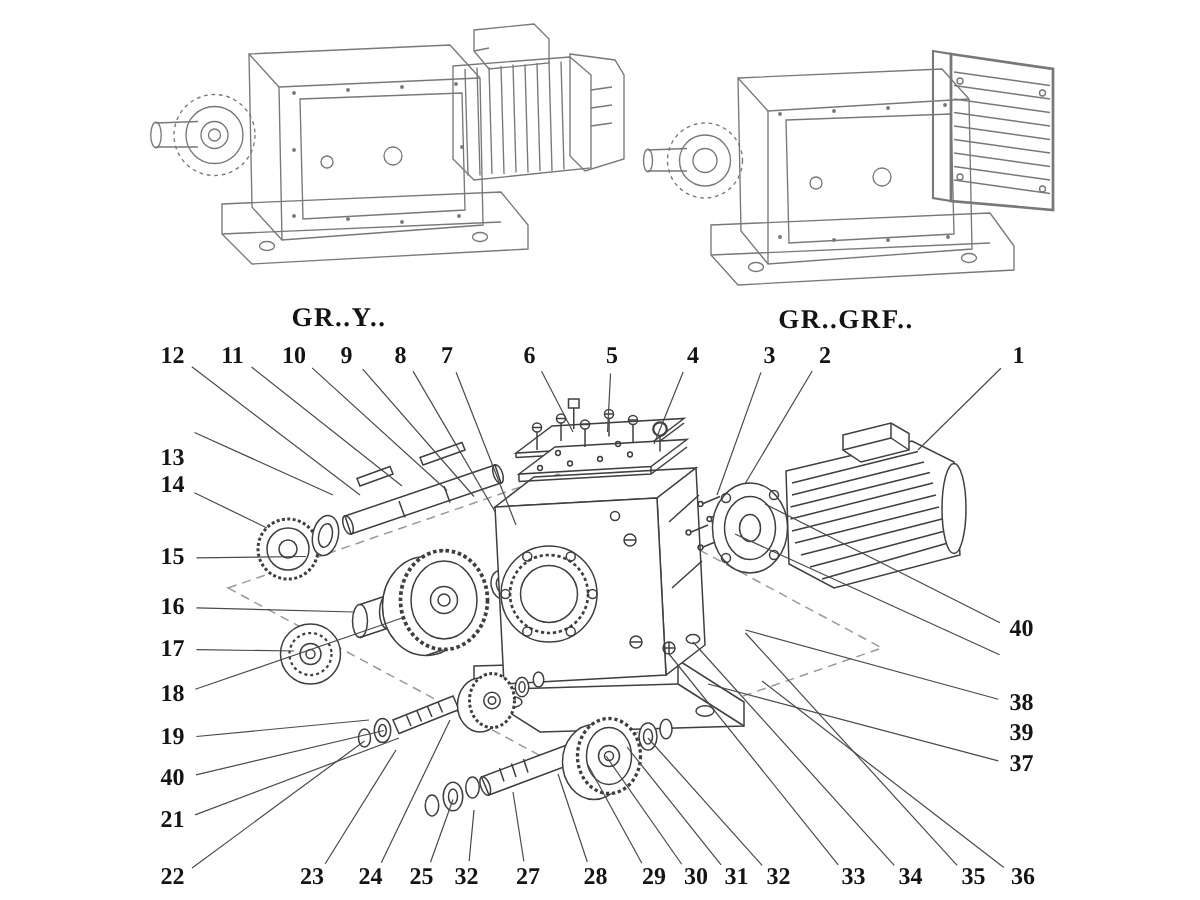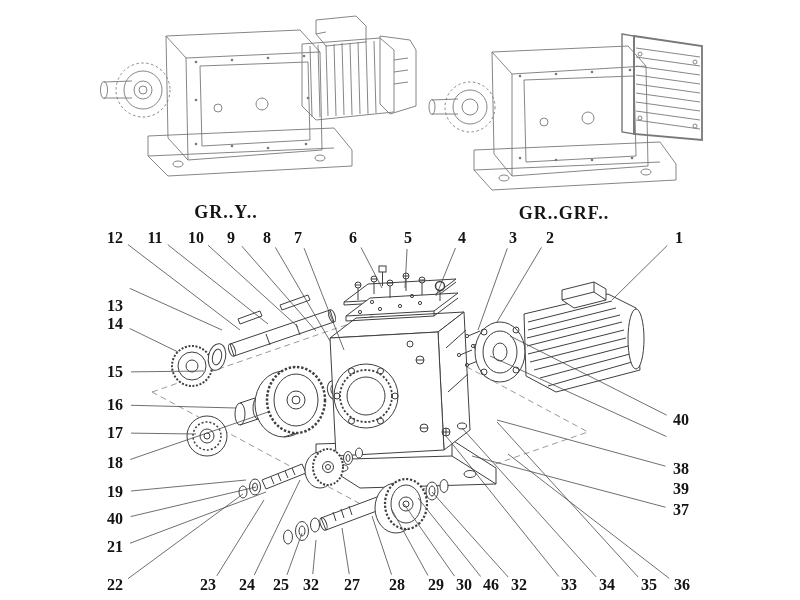--- a/index.html
+++ b/index.html
@@ -410,21 +410,21 @@
       <div class="callout" style="left: 115px; top: 547px;">21</div>
       <div class="callout" style="left: 115px; top: 585px;">22</div>
       <div class="callout" style="left: 208px; top: 585px;">23</div>
       <div class="callout" style="left: 247px; top: 585px;">24</div>
       <div class="callout" style="left: 281px; top: 585px;">25</div>
       <div class="callout" style="left: 311px; top: 585px;">32</div>
       <div class="callout" style="left: 352px; top: 585px;">27</div>
       <div class="callout" style="left: 397px; top: 585px;">28</div>
       <div class="callout" style="left: 436px; top: 585px;">29</div>
       <div class="callout" style="left: 464px; top: 585px;">30</div>
-      <div class="callout" style="left: 491px; top: 585px;">46</div>
+      <div class="callout" style="left: 491px; top: 585px;">31</div>
       <div class="callout" style="left: 519px; top: 585px;">32</div>
       <div class="callout" style="left: 569px; top: 585px;">33</div>
       <div class="callout" style="left: 607px; top: 585px;">34</div>
       <div class="callout" style="left: 649px; top: 585px;">35</div>
       <div class="callout" style="left: 682px; top: 585px;">36</div>
       <div class="callout" style="left: 681px; top: 510px;">37</div>
       <div class="callout" style="left: 681px; top: 469px;">38</div>
       <div class="callout" style="left: 681px; top: 441px; margin-top: 48px;">39</div>
       <div class="callout" style="left: 681px; top: 420px;">40</div>
     </div>

